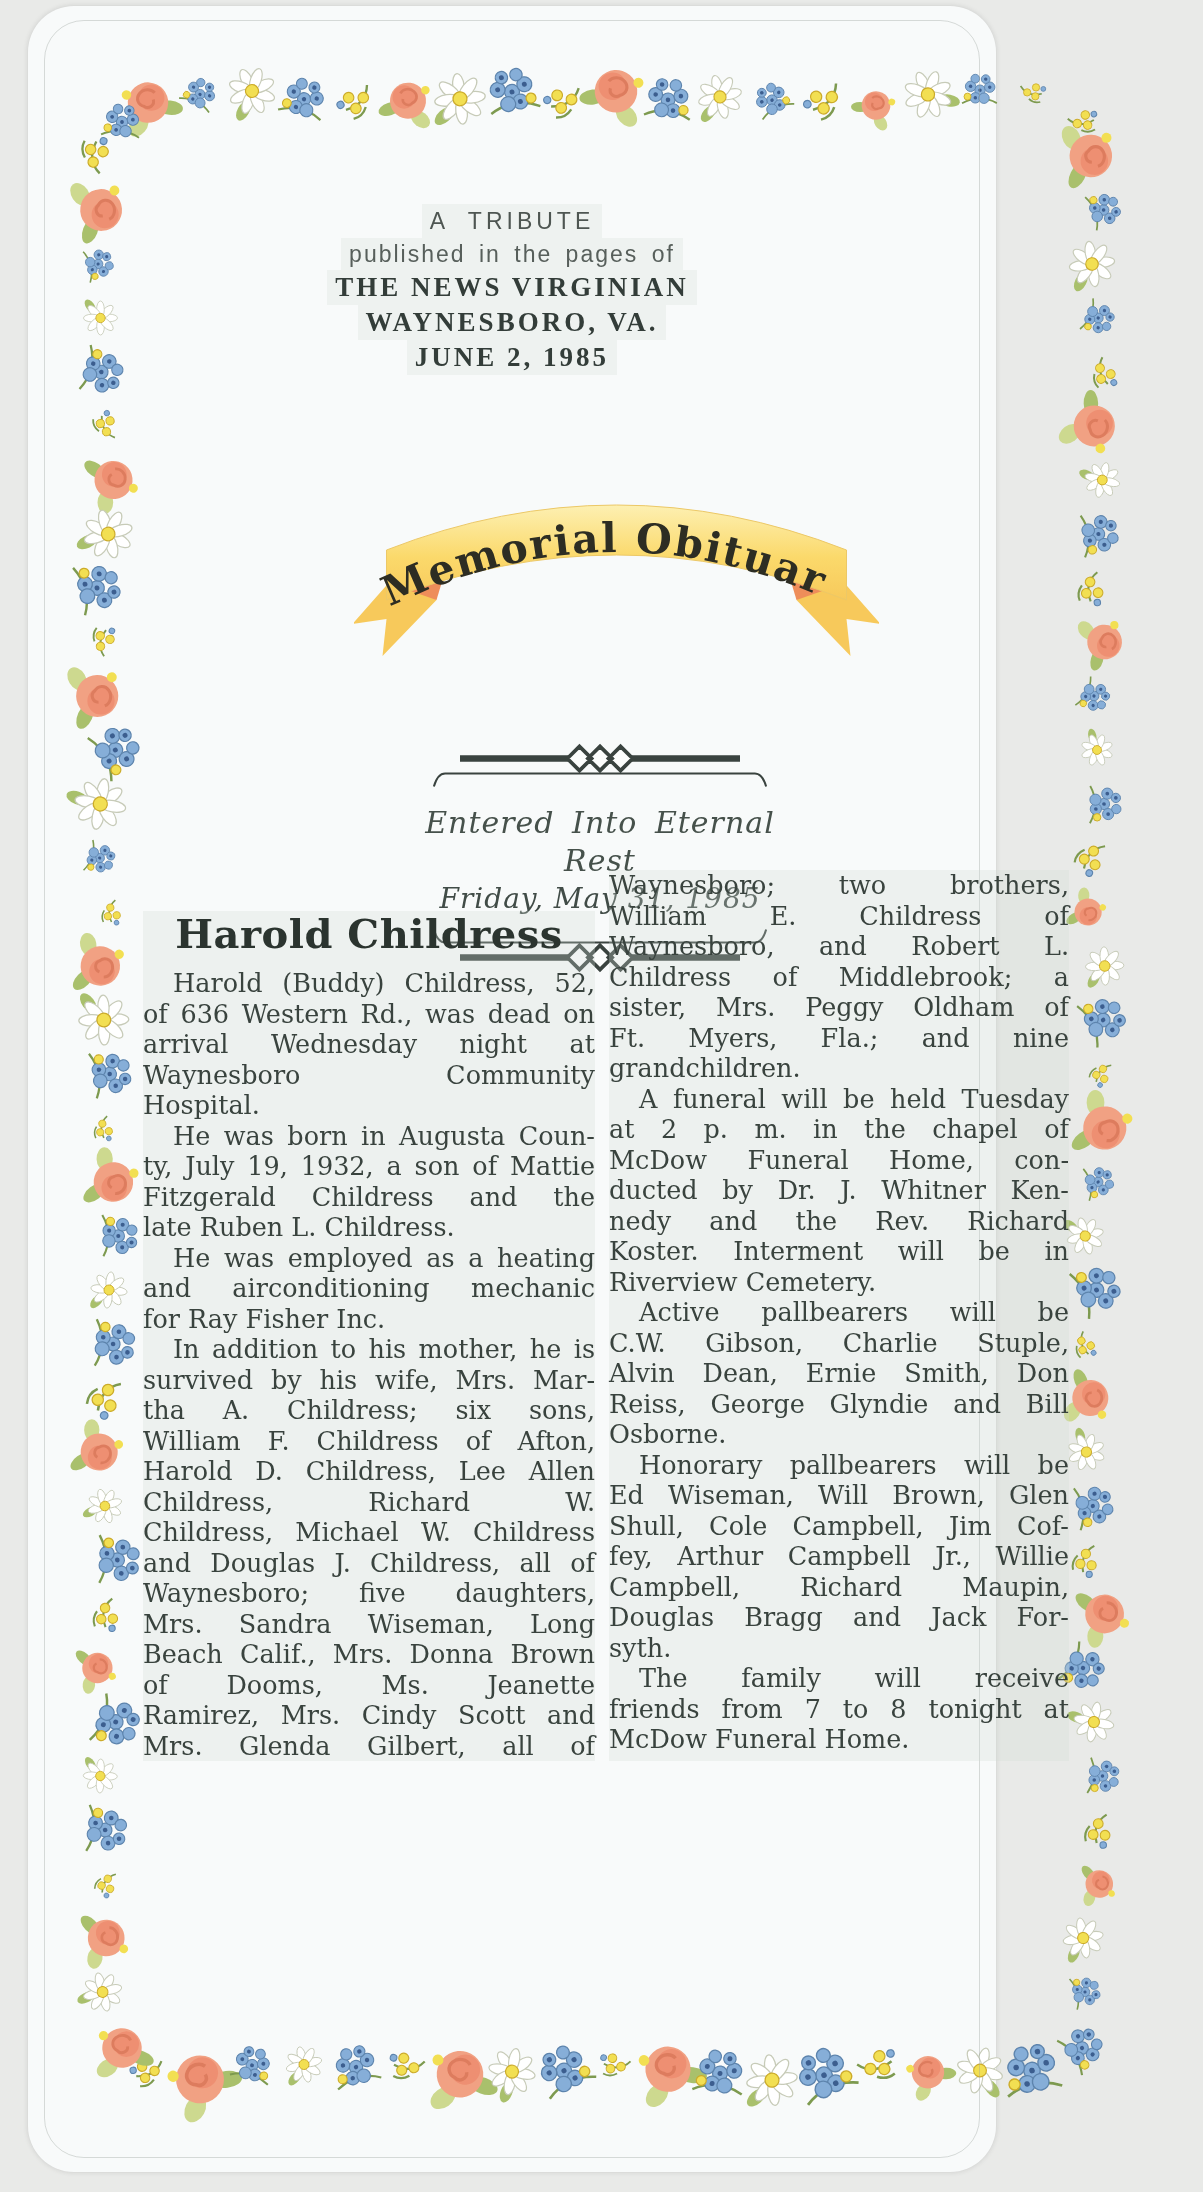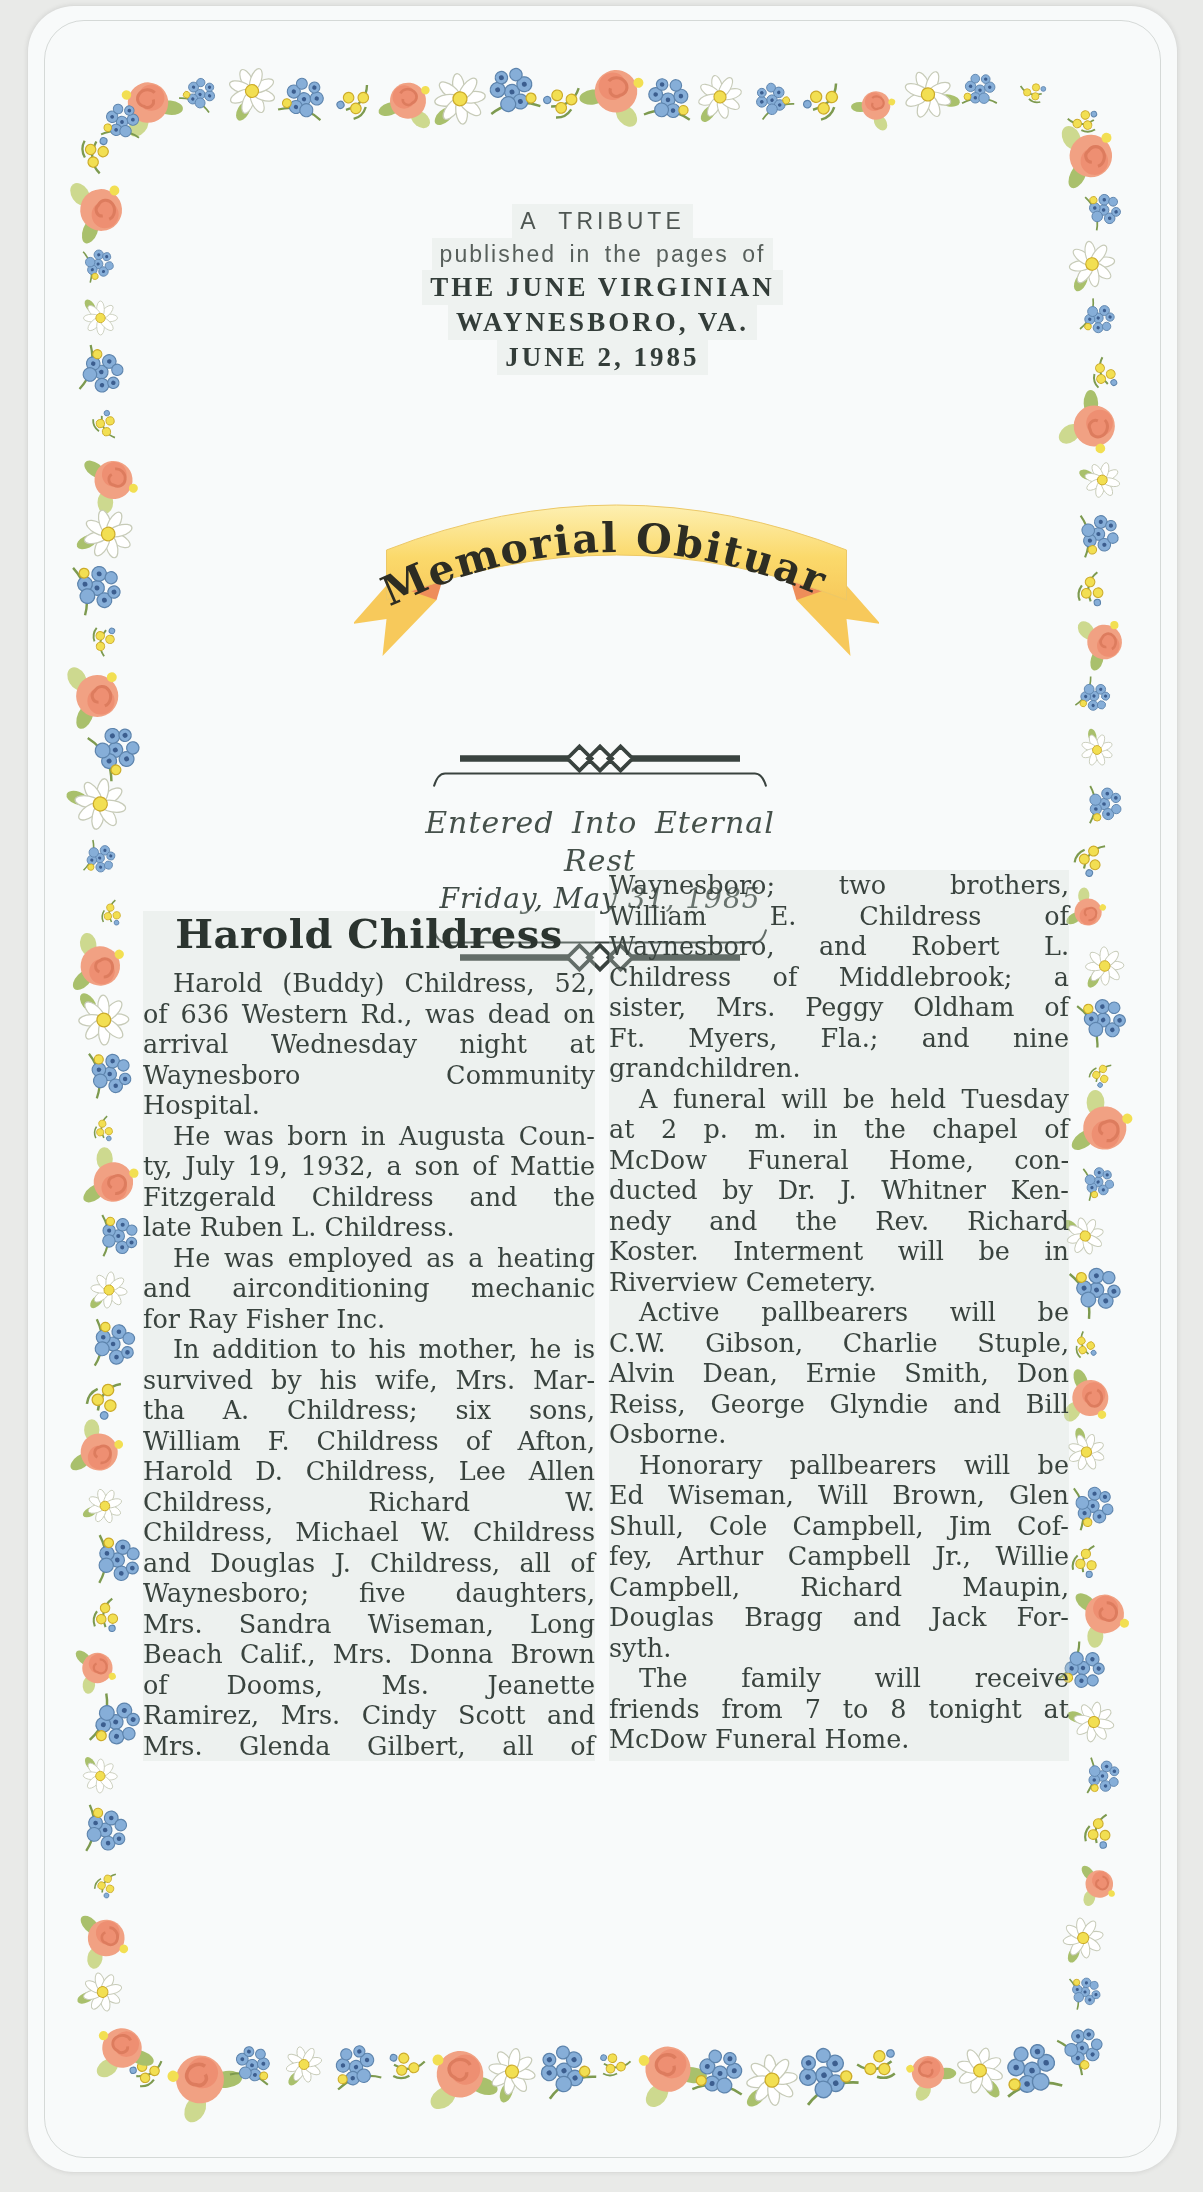--- a/index.html
+++ b/index.html
@@ -4,21 +4,21 @@
 <style>
   html,body{margin:0;padding:0;}
   body{
     width:1203px;height:2192px;
     background:var(--pageBg,#e9eae8);
     font-family:"Liberation Sans", sans-serif;
     position:relative;overflow:hidden;
   }
   .stage{position:absolute;inset:0;}
   .card{
-    position:absolute;left:28px;top:6px;width:1149px;height:2166px;
+    position:absolute;left:28px;top:6px;width:968px;height:2166px;
     background:var(--cardBg,#f8fafa);
     border-radius:46px;
     box-shadow:0 0 5px rgba(60,60,60,.18);
   }
   .inner-outline{
     position:absolute;left:16px;top:14px;right:16px;bottom:14px;
     border:1px solid rgba(156,162,159,.38);
     border-radius:40px;pointer-events:none;
   }
   svg.garland{position:absolute;left:0;top:0;width:1149px;height:2166px;pointer-events:none;}
@@ -229,21 +229,21 @@
           <use href="#rose" transform="translate(94.0,2042.0) rotate(-4.9) scale(-1.16,1.16)"></use>
           <use href="#blues" transform="translate(1054.0,2042.0) rotate(51.3) scale(1.06,1.06)"></use>
         </g>
     </svg>
 
     <div class="inner-outline"></div>
 
     <div class="header">
       <div class="h-sans1"><span class="hl">A TRIBUTE</span></div>
       <div class="h-sans2"><span class="hl">published in the pages of</span></div>
-      <div class="h-serif"><span class="hl">THE JUNE VIRGINIAN</span></div>
+      <div class="h-serif"><span class="hl">THE NEWS VIRGINIAN</span></div>
       <div class="h-serif"><span class="hl">WAYNESBORO, VA.</span></div>
       <div class="h-serif"><span class="hl">JUNE 2, 1985</span></div>
     </div>
 
     <div class="banner">
       <svg viewBox="0 0 520 190">
         <defs>
           <linearGradient id="ribGrad" x1="0" y1="0" x2="0" y2="1">
             <stop offset="0" stop-color="var(--ribbonLight)"></stop>
             <stop offset="0.55" stop-color="var(--ribbon)"></stop>

